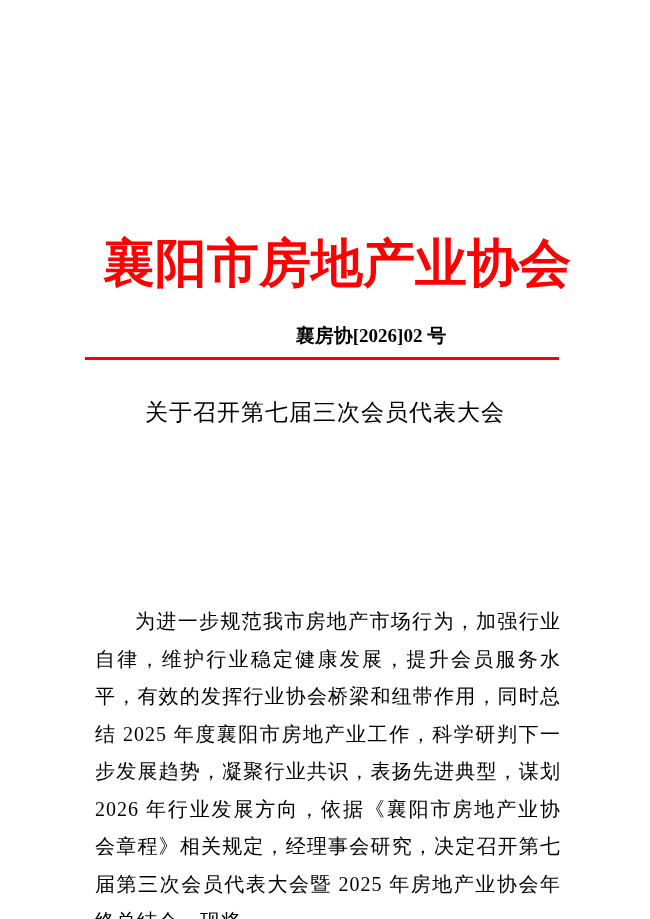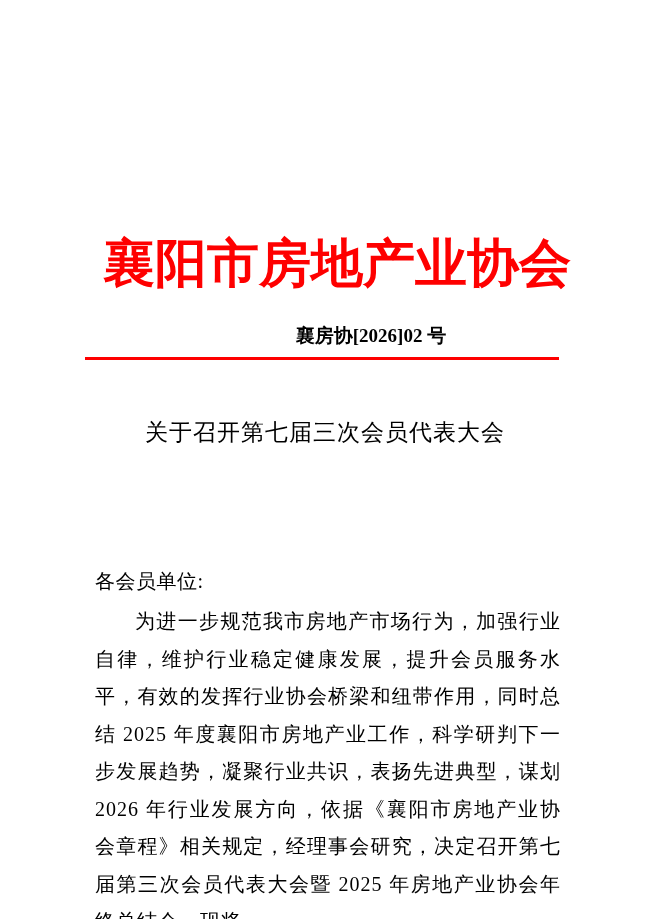--- a/index.html
+++ b/index.html
@@ -53,21 +53,20 @@
     position: absolute;
     top: 392px;
     left: 0;
     width: 650px;
     text-align: center;
     font-size: 23px;
     line-height: 41px;
     font-weight: 500;
     color: #000000;
     letter-spacing: 1px;
-    margin-top: 20px;
   }
   .salutation {
     position: absolute;
     top: 568px;
     left: 95px;
     width: 470px;
     font-size: 20px;
     line-height: 26px;
     color: #000000;
     letter-spacing: 0.5px;
@@ -95,17 +94,16 @@
   <div class="org-name">襄阳市房地产业协会</div>
 
   <div class="doc-number">襄房协[2026]02 号</div>
 
   <div class="red-rule"></div>
 
   <div class="doc-title">
     <div>关于召开第七届三次会员代表大会</div>
   </div>
 
-  <div class="salutation">各会员单位:</div>
 
   <div class="body-paragraph">为进一步规范我市房地产市场行为，加强行业自律，维护行业稳定健康发展，提升会员服务水平，有效的发挥行业协会桥梁和纽带作用，同时总结 2025 年度襄阳市房地产业工作，科学研判下一步发展趋势，凝聚行业共识，表扬先进典型，谋划 2026 年行业发展方向，依据《襄阳市房地产业协会章程》相关规定，经理事会研究，决定召开第七届第三次会员代表大会暨 2025 年房地产业协会年终总结会。现将</div>
 
 </div>
 
 </body></html>

